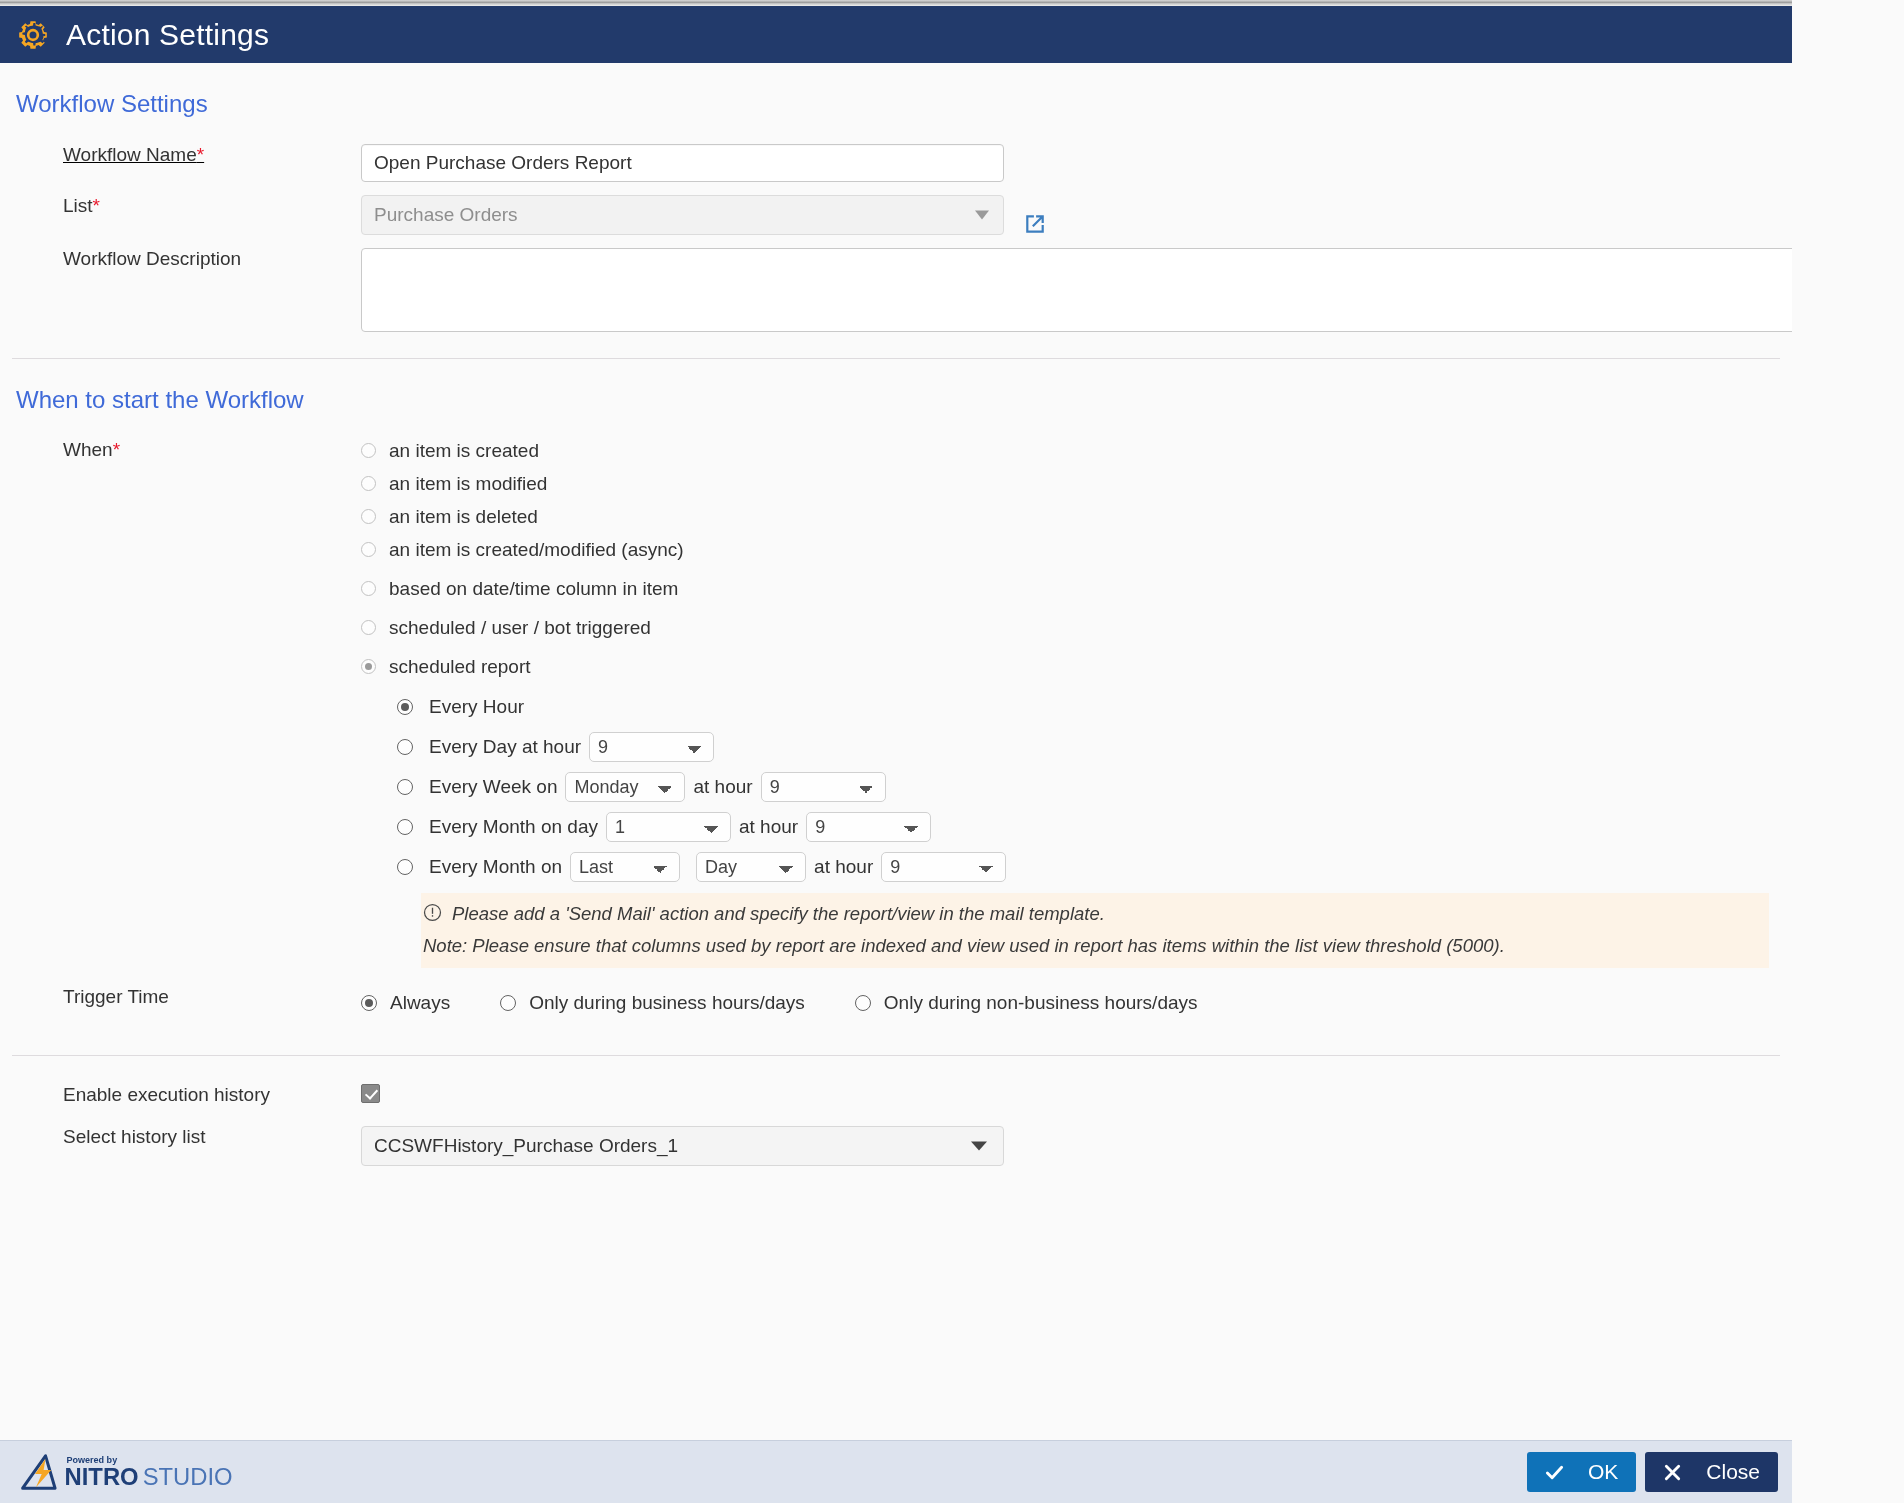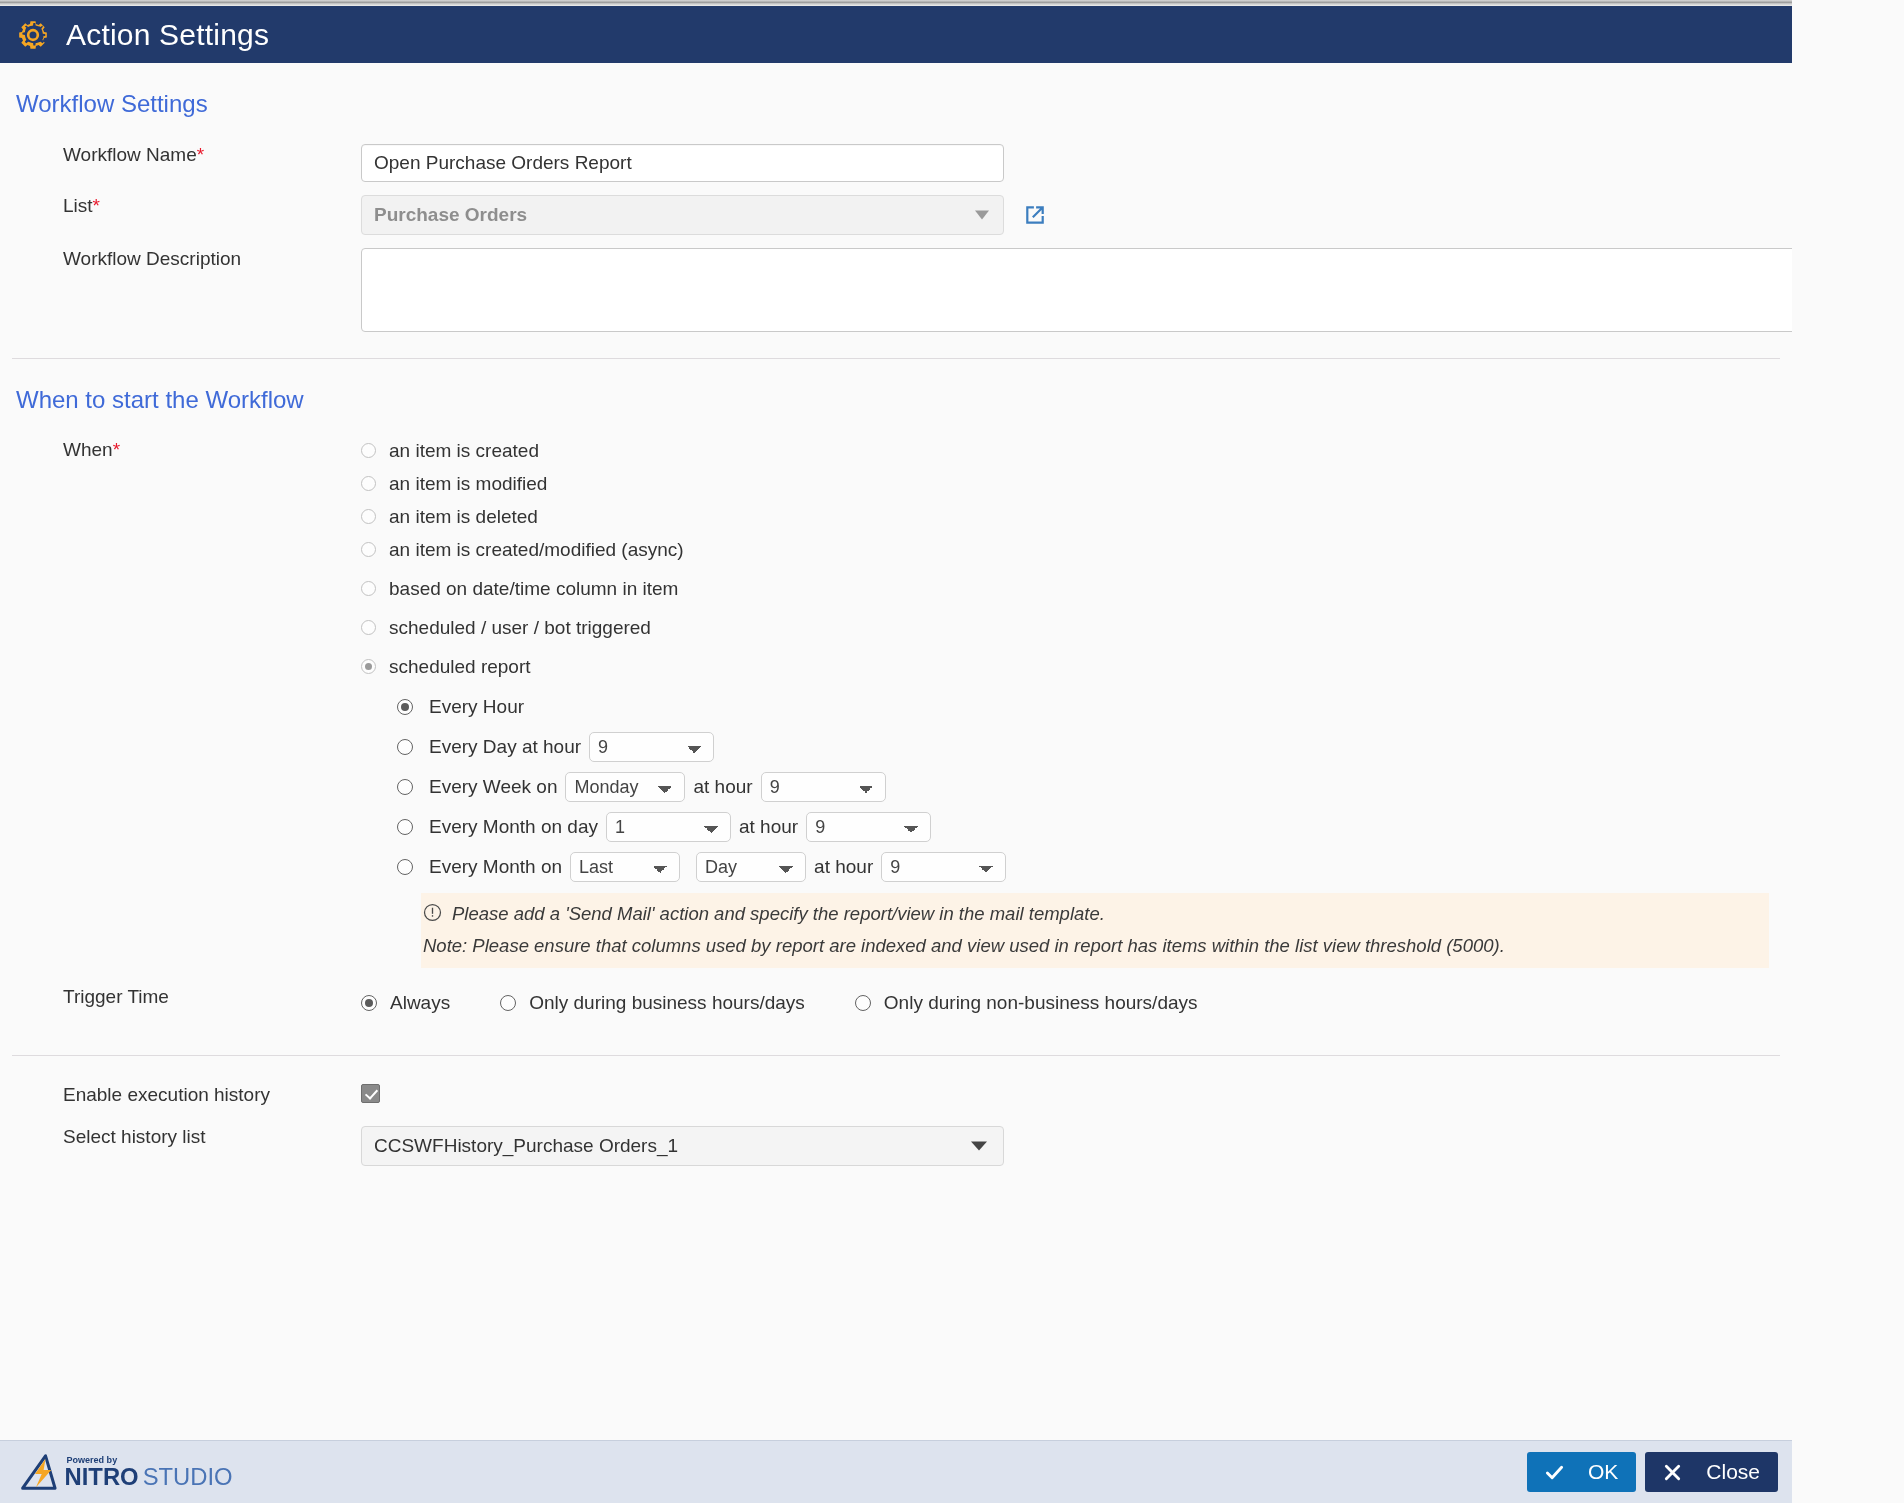--- a/index.html
+++ b/index.html
@@ -277,30 +277,30 @@
       <path fill="#f5a623" d="M16 10.2a5.8 5.8 0 1 0 0 11.6 5.8 5.8 0 0 0 0-11.6zm0 9.1a3.3 3.3 0 1 1 0-6.6 3.3 3.3 0 0 1 0 6.6z"></path>
       <path fill="#f5a623" d="M29 13.6l-2.6-.4a10.9 10.9 0 0 0-1-2.4l1.6-2.1-3.7-3.7-2.1 1.6a10.9 10.9 0 0 0-2.4-1L18.4 3h-4.8l-.4 2.6a10.9 10.9 0 0 0-2.4 1L8.7 5 5 8.7l1.6 2.1a10.9 10.9 0 0 0-1 2.4L3 13.6v4.8l2.6.4c.24.85.58 1.66 1 2.4L5 23.3l3.7 3.7 2.1-1.6c.74.42 1.55.76 2.4 1l.4 2.6h4.8l.4-2.6c.85-.24 1.66-.58 2.4-1l2.1 1.6 3.7-3.7-1.6-2.1c.42-.74.76-1.55 1-2.4l2.6-.4v-4.8zm-2.9 3.2a8.3 8.3 0 0 1-.85 2.95l-.4.78 1.42 1.86-1.28 1.28-1.86-1.42-.78.4a8.3 8.3 0 0 1-2.95.85l-.86.13-.33 2.34h-1.82l-.33-2.34-.86-.13a8.3 8.3 0 0 1-2.95-.85l-.78-.4-1.86 1.42-1.28-1.28 1.42-1.86-.4-.78a8.3 8.3 0 0 1-.85-2.95l-.13-.86-2.34-.33v-1.82l2.34-.33.13-.86a8.3 8.3 0 0 1 .85-2.95l.4-.78L8.3 8.3l1.28-1.28 1.86 1.42.78-.4a8.3 8.3 0 0 1 2.95-.85l.86-.13.33-2.34h1.82l.33 2.34.86.13c1.03.2 2.02.49 2.95.85l.78.4 1.86-1.42L25.24 8.3l-1.42 1.86.4.78c.36.93.65 1.92.85 2.95l.13.86 2.34.33v1.82l-2.34.33z"></path>
     </svg>
     <div class="header-title">Action Settings</div>
   </div>
 
   <div class="body">
 
     <h2 class="section-title">Workflow Settings</h2>
 
-    <div class="row" style="margin-top:26px;">
+    <div class="row" style="margin-top:26px;text-decoration:underline;">
       <div class="label"><span>Workflow Name</span><span class="req">*</span></div>
       <div class="field">
         <input class="text-input" type="text" value="Open Purchase Orders Report" style="">
       </div>
     </div>
 
     <div class="row" style="margin-top:13px;">
       <div class="label"><span>List</span><span class="req">*</span></div>
-      <div class="field" style="display:flex;align-items:center;font-weight:bold;">
+      <div class="field" style="display:flex;align-items:flex-end;">
         <div class="select-disabled">
           <span>Purchase Orders</span>
           <span class="caret"></span>
         </div>
         <svg class="ext-link" viewBox="0 0 20 20">
           <path d="M2 2h7v2H4v12h12v-5h2v7H2V2z" fill="#3c7ebf"></path>
           <path d="M11 2h7v7h-2V5.4l-7.3 7.3-1.4-1.4L14.6 4H11V2z" fill="#3c7ebf"></path>
         </svg>
       </div>
     </div>

